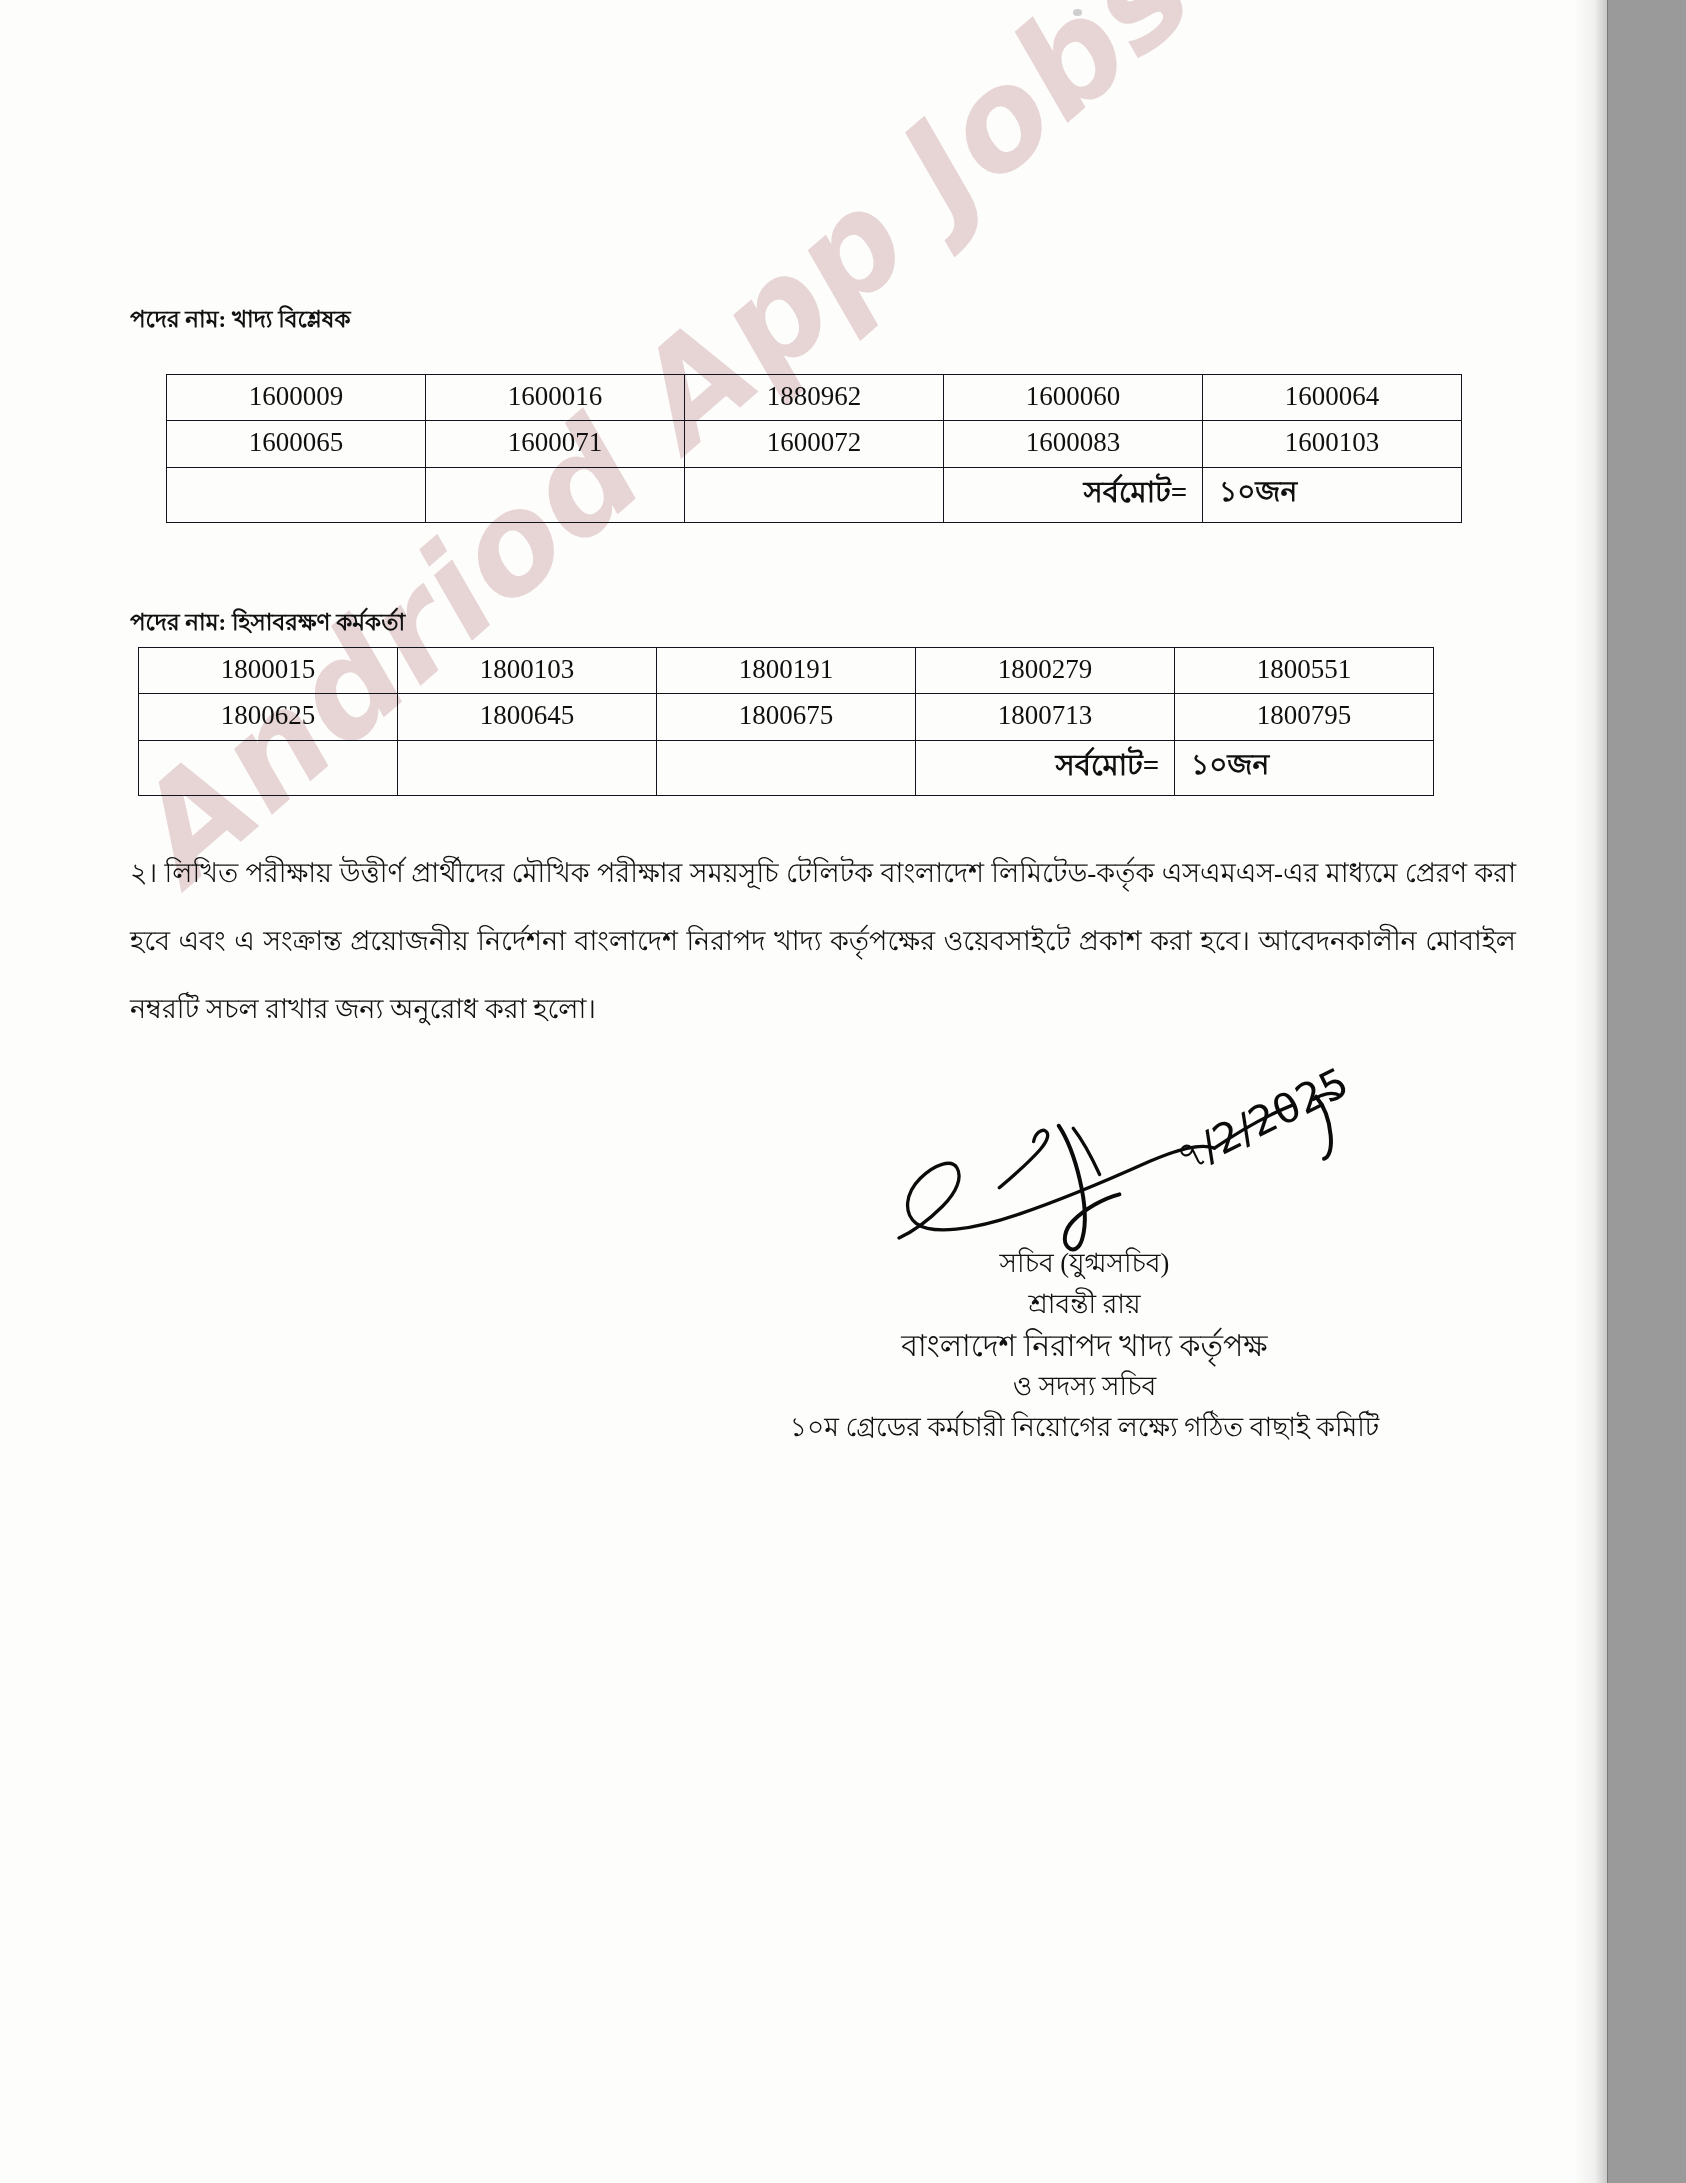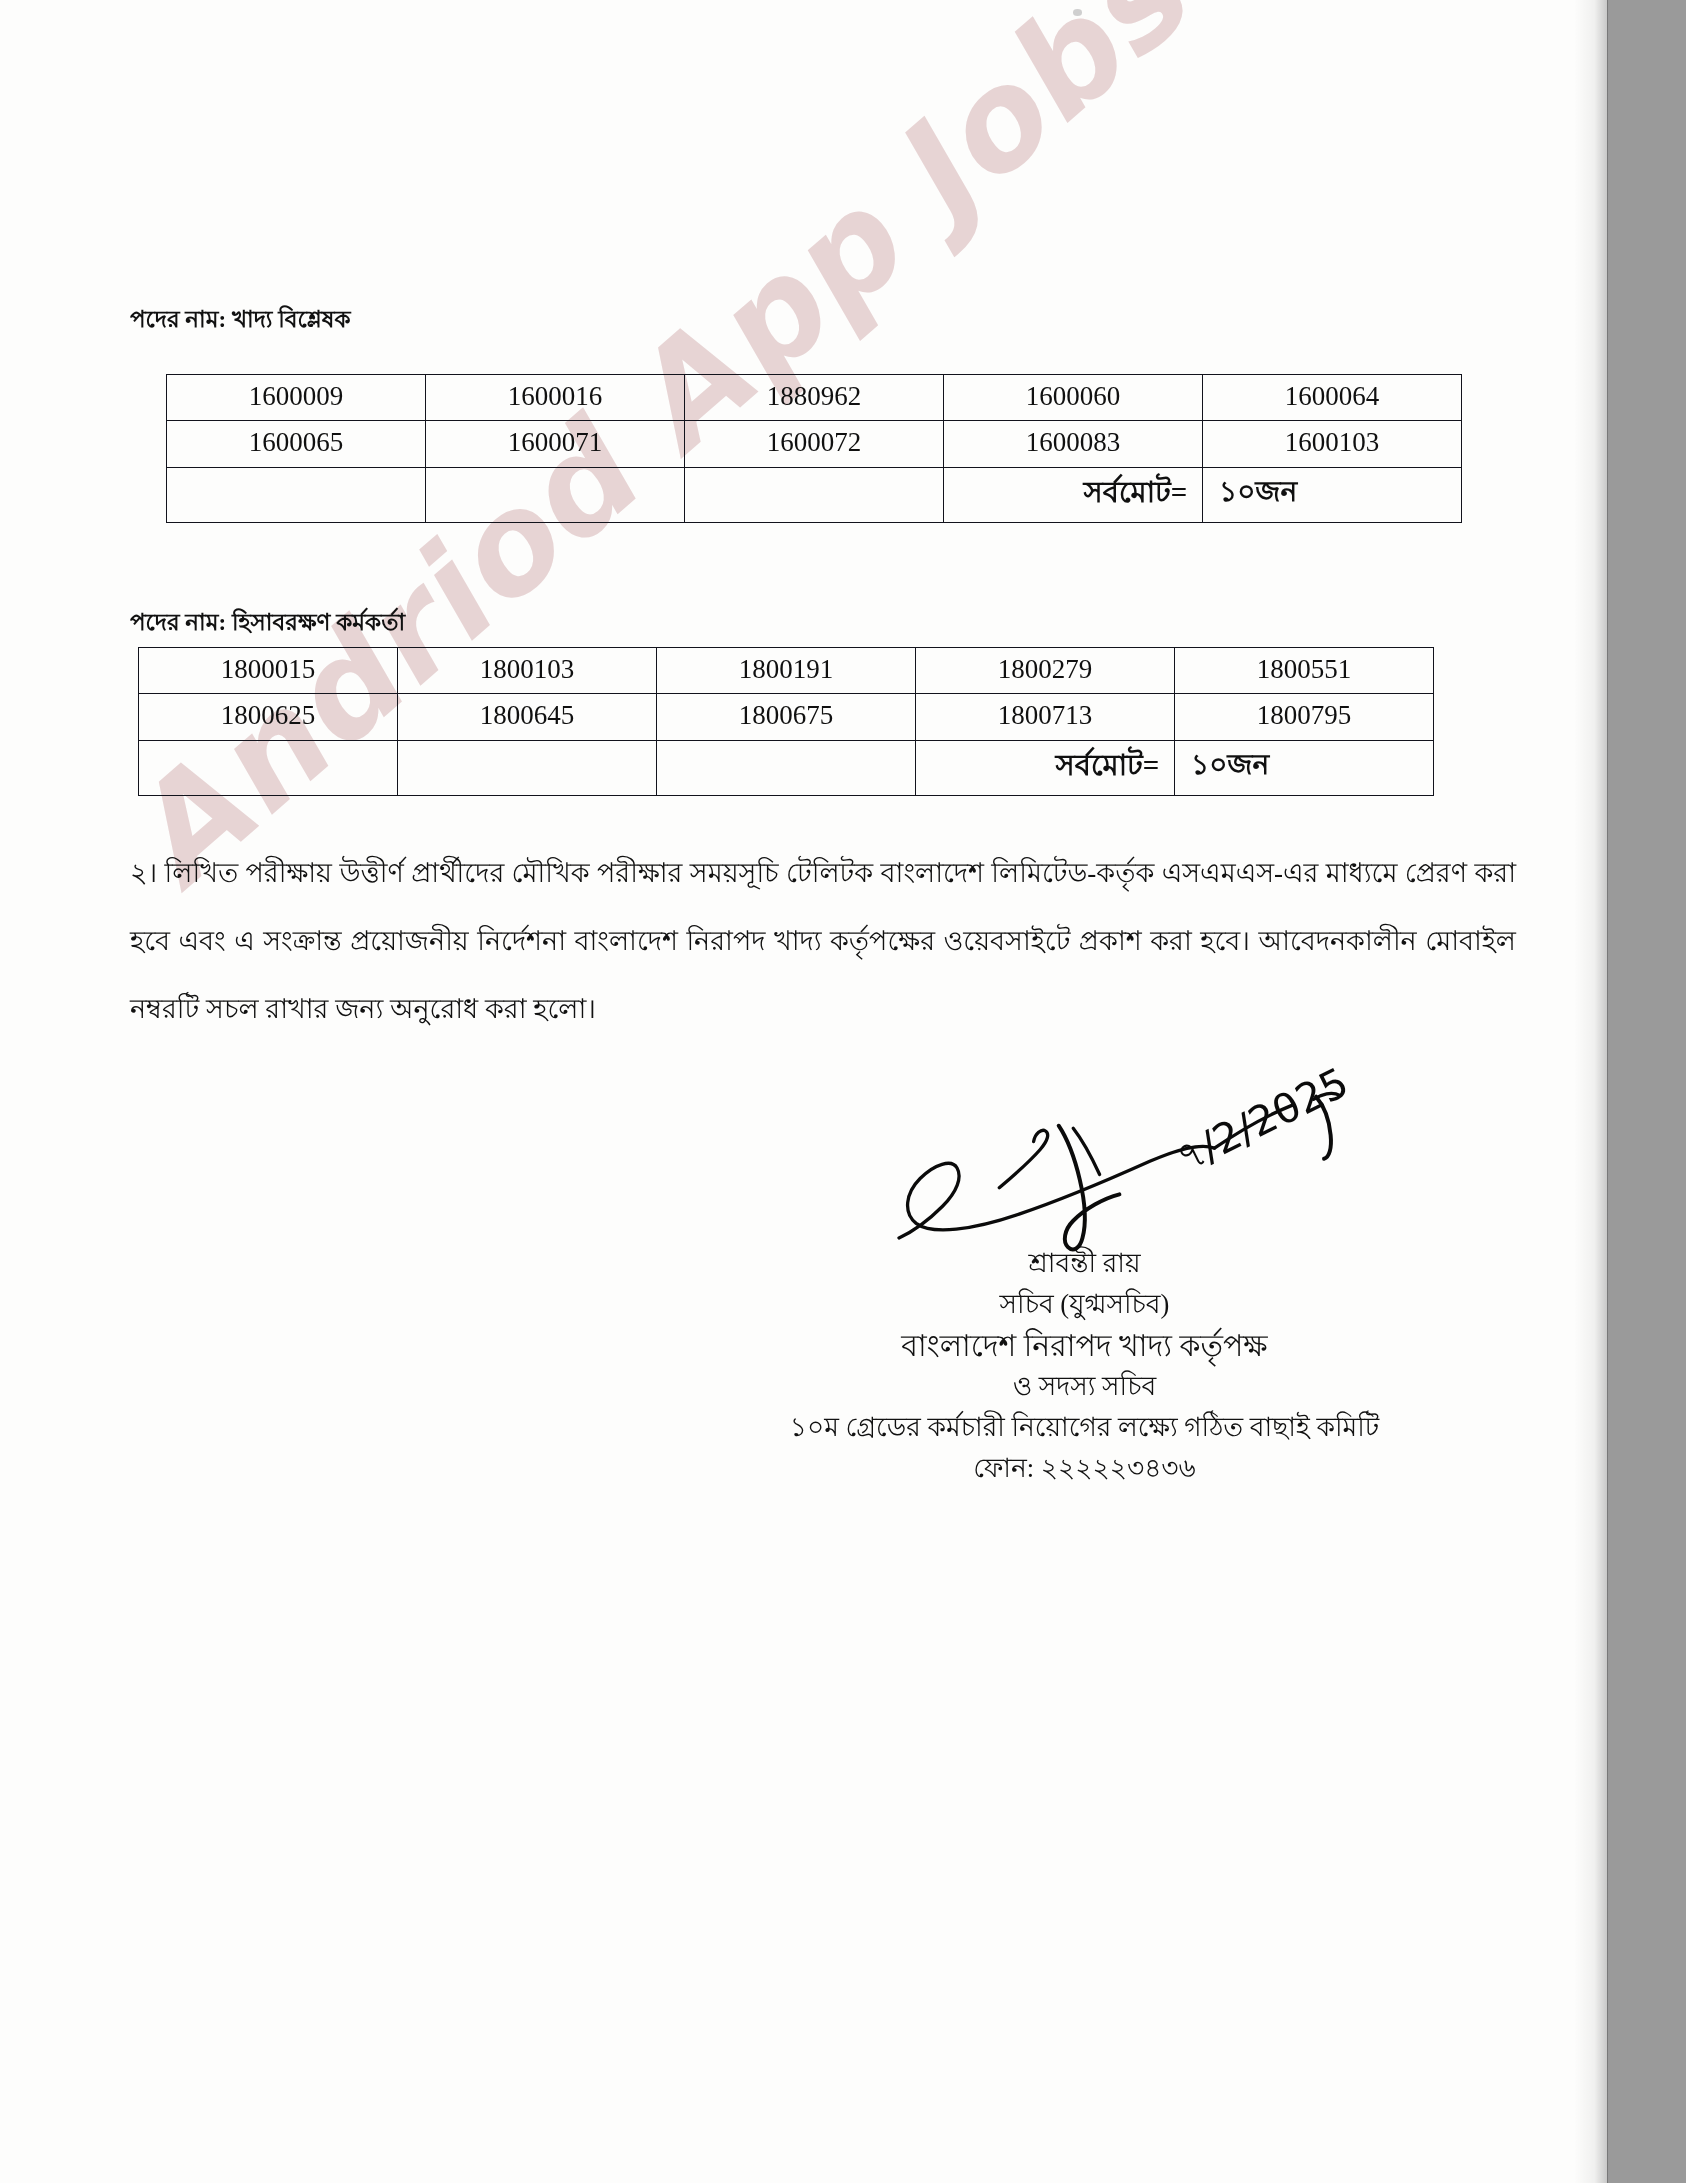--- a/index.html
+++ b/index.html
@@ -290,25 +290,24 @@
         <path d="M272 96 C 286 114, 300 140, 312 166" stroke-width="5"></path>
         <path d="M486 126 C 524 100, 566 76, 606 60" stroke-width="5"></path>
         <path d="M640 48 C 652 62, 660 84, 662 106 C 664 126, 660 140, 652 142" stroke-width="6"></path>
         <path d="M636 52 C 648 44, 664 40, 676 46" stroke-width="5"></path>
       </g>
     </svg>
 
     <div class="sig-date">৭/2/2025</div>
 
     <div class="sig-block">
+      <span class="line sig-role">সচিব (যুগ্মসচিব)</span>
       <span class="line sig-name">শ্রাবন্তী রায়</span>
-      <span class="line sig-role">সচিব (যুগ্মসচিব)</span>
       <span class="line sig-org">বাংলাদেশ নিরাপদ খাদ্য কর্তৃপক্ষ</span>
       <span class="line sig-member">ও সদস্য সচিব</span>
       <span class="line sig-committee">১০ম গ্রেডের কর্মচারী নিয়োগের লক্ষ্যে গঠিত বাছাই কমিটি</span>
-      <span class="line sig-phone">ফোন: ২২২২২৩৪৩৬</span>
     </div>
 
   </div>
 
   <div class="edge-shadow"></div>
 </div>
 
 
 </body></html>

